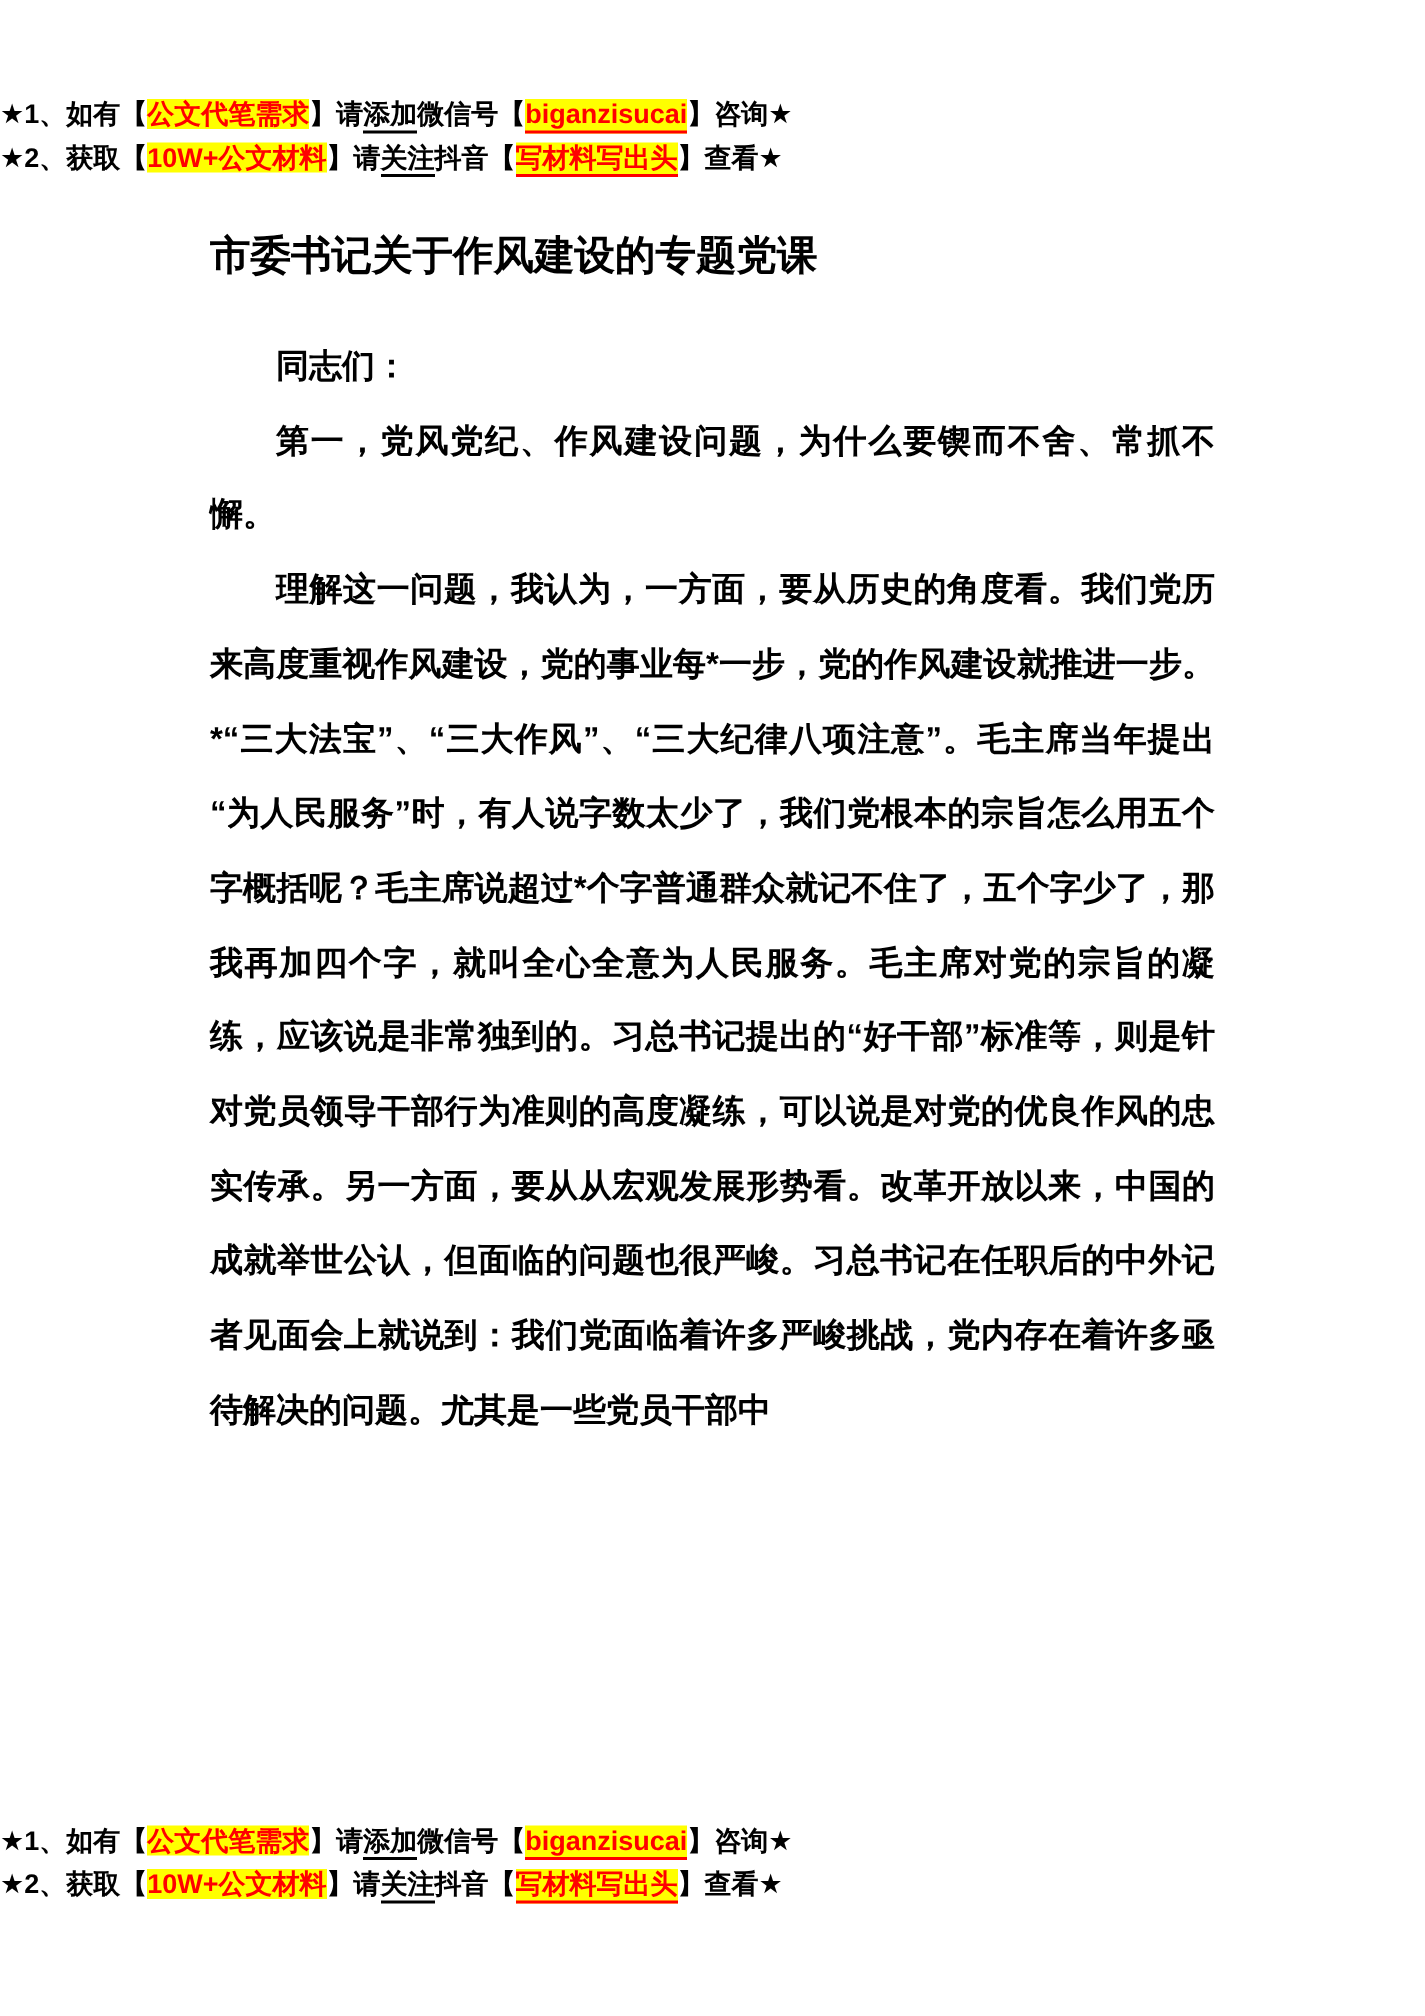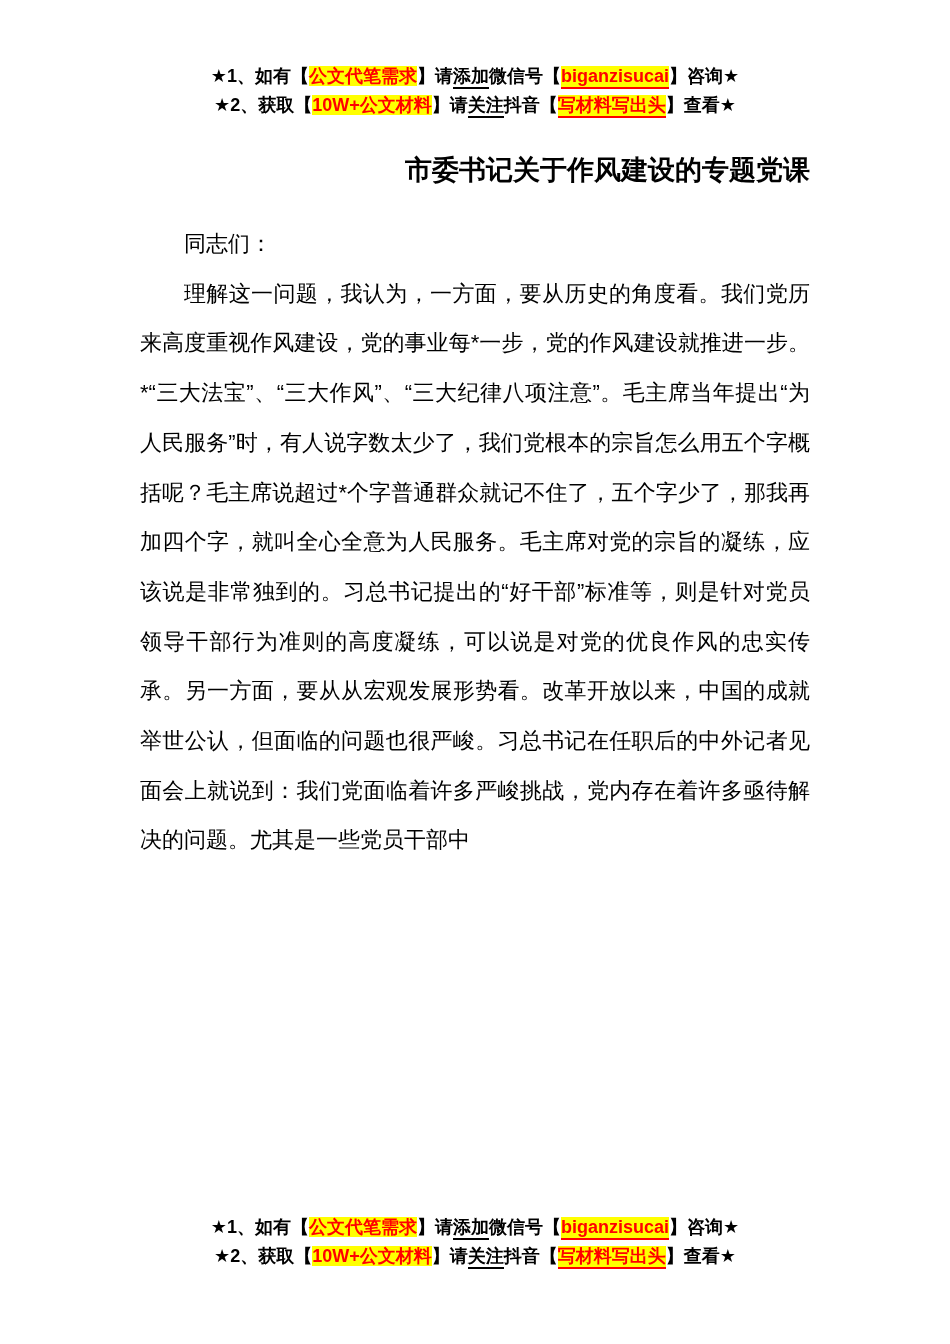--- a/index.html
+++ b/index.html
@@ -18,21 +18,20 @@
     position: relative;
     width: 950px;
     height: 1344px;
     background: var(--page-bg);
     color: var(--text-color);
     overflow: hidden;
     outline: 1px solid #e0e0e0;
   }
   
   .banner {
-    text-align: center;
     font-weight: bold;
     font-size: 18px;
     line-height: 29px;
     color: var(--text-color);
     white-space: nowrap;
   }
   .banner-top { padding-top: 62px; }
   .banner-bottom {
     position: absolute;
     left: 0; right: 0;
@@ -53,51 +52,53 @@
     background: var(--highlight-yellow);
     border-bottom: 2px solid var(--accent-red);
     padding-bottom: 1px;
   }
   
   .doc-title {
     margin: 30px 140px 0;
     font-size: 27px;
     line-height: 40px;
     font-weight: bold;
-    text-align: right;
+    text-align: left;
     color: var(--text-color);
   }
   
   .doc-body {
     margin: 29px 140px 0;
     font-size: 22px;
     line-height: 49.7px;
     text-align: justify;
     color: var(--text-color);
   }
   .doc-body p {
     margin: 0;
     padding: 0;
     text-indent: 2em;
+    font-weight: bold;
   }
 </style>
 </head>
 <body>
 
 <div class="page">
 
   <div class="banner banner-top">
       <div class="banner-line"><span class="seg-plain">★1、如有【</span><span class="seg-highlight">公文代笔需求</span><span class="seg-plain">】请</span><span class="seg-underline">添加</span><span class="seg-plain">微信号【</span><span class="seg-highlight-underline">biganzisucai</span><span class="seg-plain">】咨询★</span></div>
       <div class="banner-line"><span class="seg-plain">★2、获取【</span><span class="seg-highlight">10W+公文材料</span><span class="seg-plain">】请</span><span class="seg-underline">关注</span><span class="seg-plain">抖音【</span><span class="seg-highlight-underline">写材料写出头</span><span class="seg-plain">】查看★</span></div>
     </div>
 
   <h1 class="doc-title">市委书记关于作风建设的专题党课</h1>
 
   <div class="doc-body">
       <p>同志们：</p>
+      <p>第一，党风党纪、作风建设问题，为什么要锲而不舍、常抓不懈。</p>
       <p>理解这一问题，我认为，一方面，要从历史的角度看。我们党历来高度重视作风建设，党的事业每*一步，党的作风建设就推进一步。*“三大法宝”、“三大作风”、“三大纪律八项注意”。毛主席当年提出“为人民服务”时，有人说字数太少了，我们党根本的宗旨怎么用五个字概括呢？毛主席说超过*个字普通群众就记不住了，五个字少了，那我再加四个字，就叫全心全意为人民服务。毛主席对党的宗旨的凝练，应该说是非常独到的。习总书记提出的“好干部”标准等，则是针对党员领导干部行为准则的高度凝练，可以说是对党的优良作风的忠实传承。另一方面，要从从宏观发展形势看。改革开放以来，中国的成就举世公认，但面临的问题也很严峻。习总书记在任职后的中外记者见面会上就说到：我们党面临着许多严峻挑战，党内存在着许多亟待解决的问题。尤其是一些党员干部中</p>
     </div>
 
   <div class="banner banner-bottom">
       <div class="banner-line"><span class="seg-plain">★1、如有【</span><span class="seg-highlight">公文代笔需求</span><span class="seg-plain">】请</span><span class="seg-underline">添加</span><span class="seg-plain">微信号【</span><span class="seg-highlight-underline">biganzisucai</span><span class="seg-plain">】咨询★</span></div>
       <div class="banner-line"><span class="seg-plain">★2、获取【</span><span class="seg-highlight">10W+公文材料</span><span class="seg-plain">】请</span><span class="seg-underline">关注</span><span class="seg-plain">抖音【</span><span class="seg-highlight-underline">写材料写出头</span><span class="seg-plain">】查看★</span></div>
     </div>
 
 </div>
 

